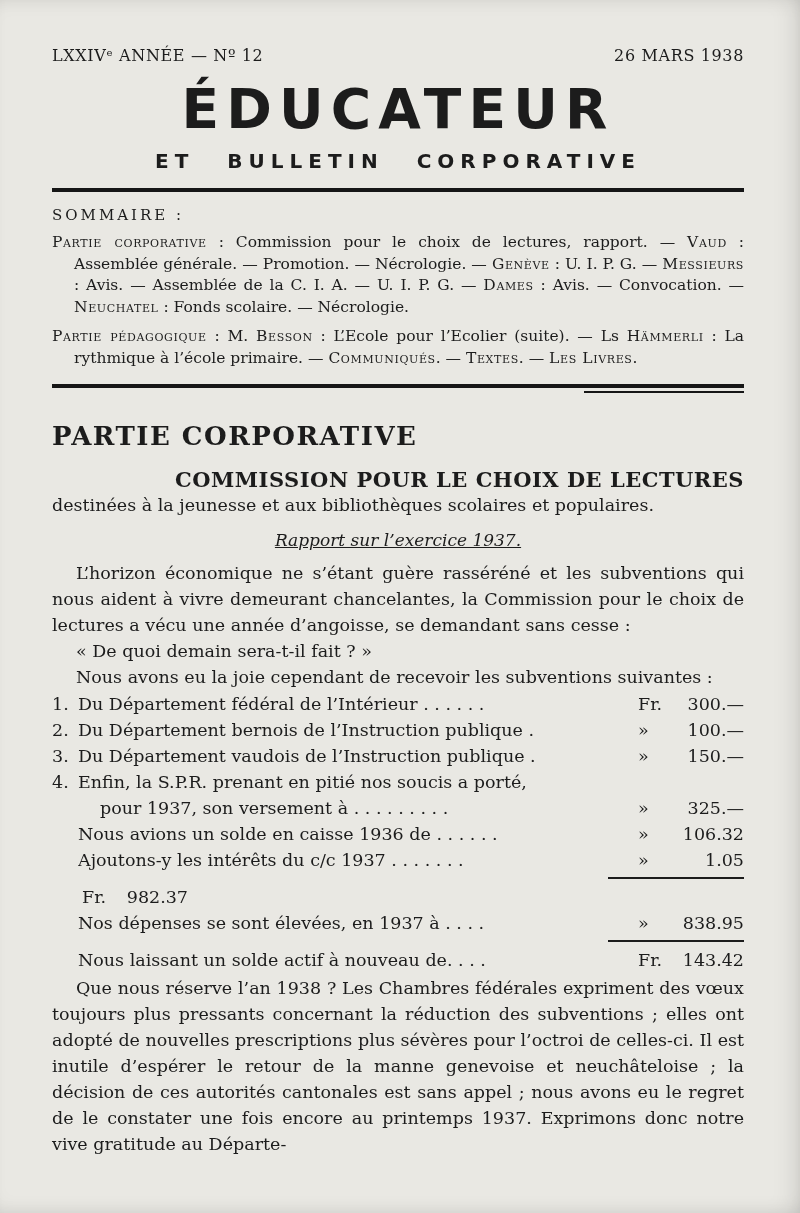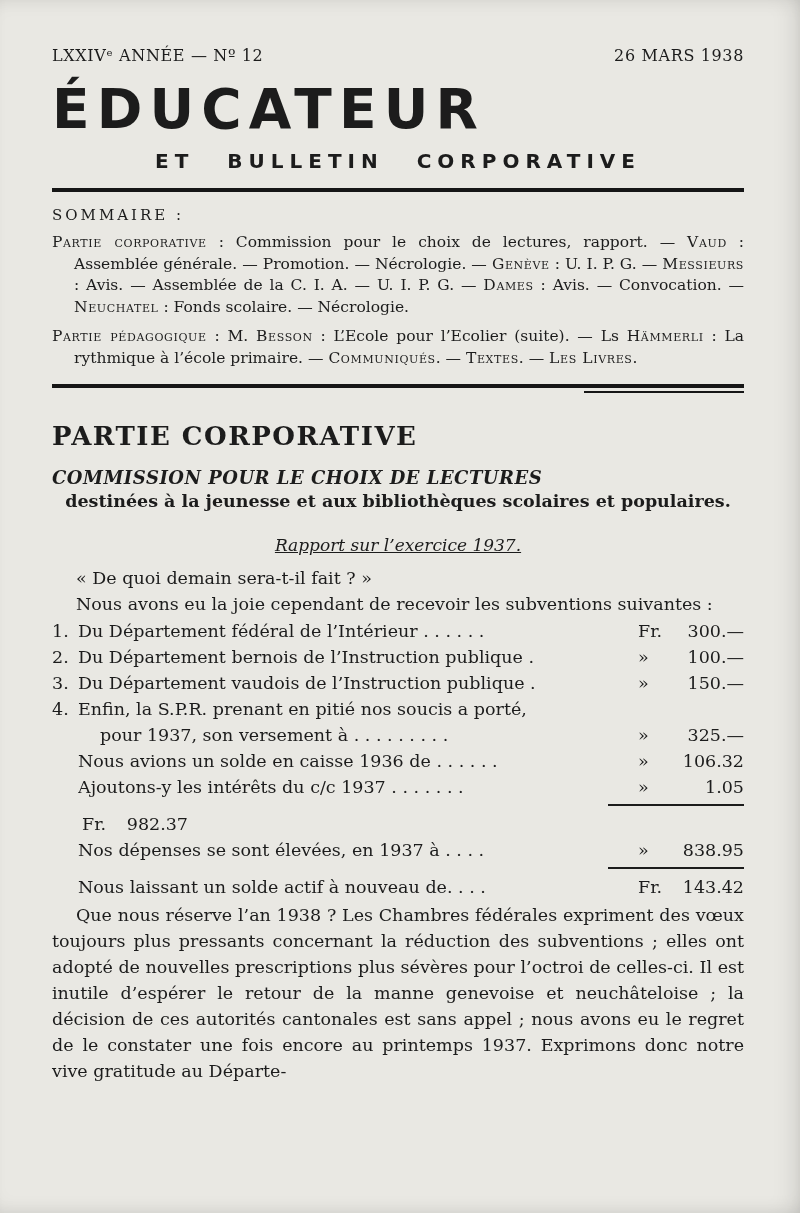--- a/index.html
+++ b/index.html
@@ -17,21 +17,21 @@
     position: relative;
   }
 
   
   .mast-row { display: flex; justify-content: space-between; font-size: 16px; letter-spacing: 0.04em; }
   .title {
     font-family: "DejaVu Sans", sans-serif;
     font-weight: bold;
     font-size: 55px;
     letter-spacing: 0.13em;
-    text-align: left;
+    text-align: center;
     margin-top: 12px;
     white-space: nowrap;
   }
   .subtitle {
     font-family: "DejaVu Sans", sans-serif;
     font-weight: bold;
     font-size: 20px;
     letter-spacing: 0.30em;
     word-spacing: 1.0em;
     text-align: center;
@@ -52,22 +52,22 @@
     margin-bottom: 8px;
   }
   .sc { font-variant: small-caps; letter-spacing: 0.04em; }
   .i  { }
 
   
   .section-heading {
     font-size: 26px; font-weight: bold; letter-spacing: 1.5px;
     margin: 28px 0 16px;
   }
-  .report-title-1 { font-size: 18px;   font-weight: bold; text-align: left; letter-spacing: 0.5px; margin-bottom: 3px; font-style: italic; }
-  .report-title-2 { font-size: 17.5px; font-weight: bold; text-align: center; margin-bottom: 24px; }
+  .report-title-1 { font-size: 21px;   font-weight: bold; text-align: right; letter-spacing: 0.5px; margin-bottom: 3px; }
+  .report-title-2 { font-size: 17.5px; font-weight: normal; margin-bottom: 15px; }
   .report-subtitle { font-size: 17px; font-style: italic; text-align: center; margin-bottom: 10px; text-decoration: underline; }
 
   .body-p { font-size: 17.5px; line-height: 26px; text-align: justify; }
   .fl-indent { text-indent: 24px; }
 
   
   .accounts { margin: 1px 0 2px; }
   .acct-row { display: flex; font-size: 17.5px; line-height: 26px; }
   .acct-num   { width: 26px; flex: 0 0 26px; }
   .acct-label { flex: 1 1 auto; overflow: hidden; white-space: nowrap; }
@@ -101,20 +101,21 @@
   <div class="rule"></div>
   <div class="rule-tail"></div>
 
   <section>
     <h2 class="section-heading">PARTIE CORPORATIVE</h2>
 
     <h3 class="report-title-1">COMMISSION POUR LE CHOIX DE LECTURES</h3>
     <h3 class="report-title-2">destinées à la jeunesse et aux bibliothèques scolaires et populaires.</h3>
     <div class="report-subtitle">Rapport sur l’exercice 1937.</div>
 
+    <p class="body-p fl-indent">L’horizon économique ne s’étant guère rasséréné et les subventions qui nous aident à vivre demeurant chancelantes, la Commission pour le choix de lectures a vécu une année d’angoisse, se demandant sans cesse :</p>
     <p class="body-p fl-indent">« De quoi demain sera-t-il fait ? »</p>
     <p class="body-p fl-indent">Nous avons eu la joie cependant de recevoir les subventions suivantes :</p>
 
     <div class="accounts">
 
       <div class="acct-row">
         <span class="acct-num">1.</span>
         <span class="acct-label">Du Département fédéral de l’Intérieur . . . . . .</span>
         <span class="acct-cur">Fr.</span>
         <span class="acct-amt">300.—</span>

